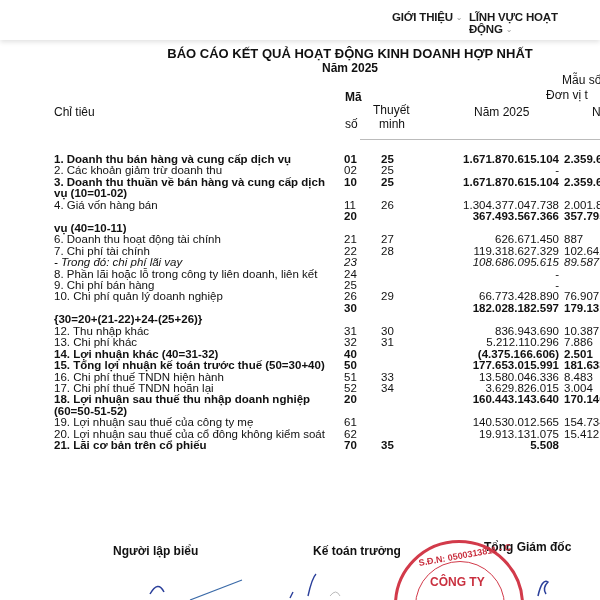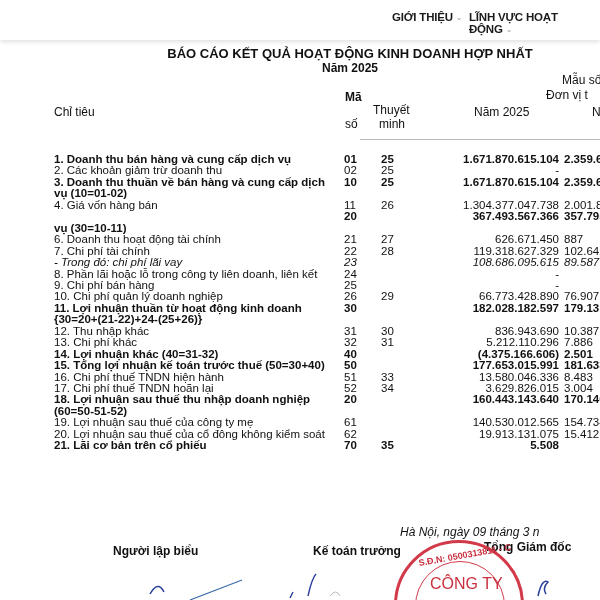--- a/index.html
+++ b/index.html
@@ -20,21 +20,21 @@
   .row span { position:absolute; top:0; }
   .c-label { left:0; }
   .c-code { left:290px; width:22px; }
   .c-note { left:327px; width:22px; }
   .c-y1 { left:325px; width:180px; text-align:right; }
   .c-y0 { left:510px; width:100px; text-align:left; }
   .sig { position:absolute; font-size:12px; font-weight:bold; white-space:nowrap; }
   .date { position:absolute; font-size:12px; font-style:italic; white-space:nowrap; }
   .stamp { position:absolute; left:394px; top:540px; width:130px; height:130px; border-radius:50%; border:3px solid #d23a4a; box-sizing:border-box; }
   .stamp-inner { position:absolute; left:18px; top:18px; width:88px; height:88px; border-radius:50%; border:1.5px solid #d23a4a; }
-  .stamp-text { position:absolute; left:430px; top:575px; color:#c9303f; font-size:16px; font-weight:normal; white-space:nowrap; }
+  .stamp-text { position:absolute; left:430px; top:575px; color:#c9303f; font-size:12px; font-weight:bold; white-space:nowrap; }
   .stamp-id { position:absolute; left:418px; top:550px; color:#c9303f; font-size:9px; font-weight:bold; transform:rotate(-10deg); white-space:nowrap; }
   .sigline { position:absolute; }
 </style>
 </head>
 <body>
 
 <div class="topnav">
   <div class="nav-item" style="left:392px;">
     <span>GIỚI THIỆU</span><span class="chev">⌄</span>
   </div>
@@ -94,21 +94,21 @@
         <span class="c-y1">1.304.377.047.738</span>
         <span class="c-y0">2.001.883</span>
       </div>
       <div class="row bold" style="top: 170.25px;">
         <span class="c-code">20</span>
         <span class="c-note"></span>
         <span class="c-y1">367.493.567.366</span>
         <span class="c-y0">357.795</span>
       </div>
       <div class="row bold" style="top: 181.7px;">
-        <span class="c-label">vụ (30=10-11)</span>
+        <span class="c-label">vụ (40=10-11)</span>
         <span class="c-code"></span>
         <span class="c-note"></span>
         <span class="c-y1"></span>
         <span class="c-y0"></span>
       </div>
       <div class="row" style="top: 193.15px;">
         <span class="c-label">6. Doanh thu hoạt động tài chính</span>
         <span class="c-code">21</span>
         <span class="c-note">27</span>
         <span class="c-y1">626.671.450</span>
@@ -143,21 +143,20 @@
         <span class="c-y0"></span>
       </div>
       <div class="row" style="top: 250.4px;">
         <span class="c-label">10. Chi phí quản lý doanh nghiệp</span>
         <span class="c-code">26</span>
         <span class="c-note">29</span>
         <span class="c-y1">66.773.428.890</span>
         <span class="c-y0">76.907</span>
       </div>
       <div class="row bold" style="top: 261.85px;">
-        <span class="c-label">11. Lợi nhuận thuần từ hoạt động kinh doanh</span>
         <span class="c-code">30</span>
         <span class="c-note"></span>
         <span class="c-y1">182.028.182.597</span>
         <span class="c-y0">179.131</span>
       </div>
       <div class="row bold" style="top: 273.3px;">
         <span class="c-label">{30=20+(21-22)+24-(25+26)}</span>
         <span class="c-code"></span>
         <span class="c-note"></span>
         <span class="c-y1"></span>
@@ -235,21 +234,20 @@
       </div>
       <div class="row bold" style="top: 399.25px;">
         <span class="c-label">21. Lãi cơ bản trên cổ phiếu</span>
         <span class="c-code">70</span>
         <span class="c-note">35</span>
         <span class="c-y1">5.508</span>
         <span class="c-y0"></span>
       </div>
     </div>
 
-  <div class="date" style="left:400px; top:485px;">Hà Nội, ngày 09 tháng 3 n</div>
   <div class="sig" style="left:113px; top:504px;">Người lập biểu</div>
   <div class="sig" style="left:313px; top:504px;">Kế toán trưởng</div>
   <div class="sig" style="left:452px; top:500px;margin-left:32px;">Tổng Giám đốc</div>
 </div>
 
 <div class="stamp">
     <div class="stamp-inner"></div>
   </div>
 <div class="stamp-id">S.Đ.N: 0500313811 - C</div>
 <div class="stamp-text">CÔNG TY</div>

